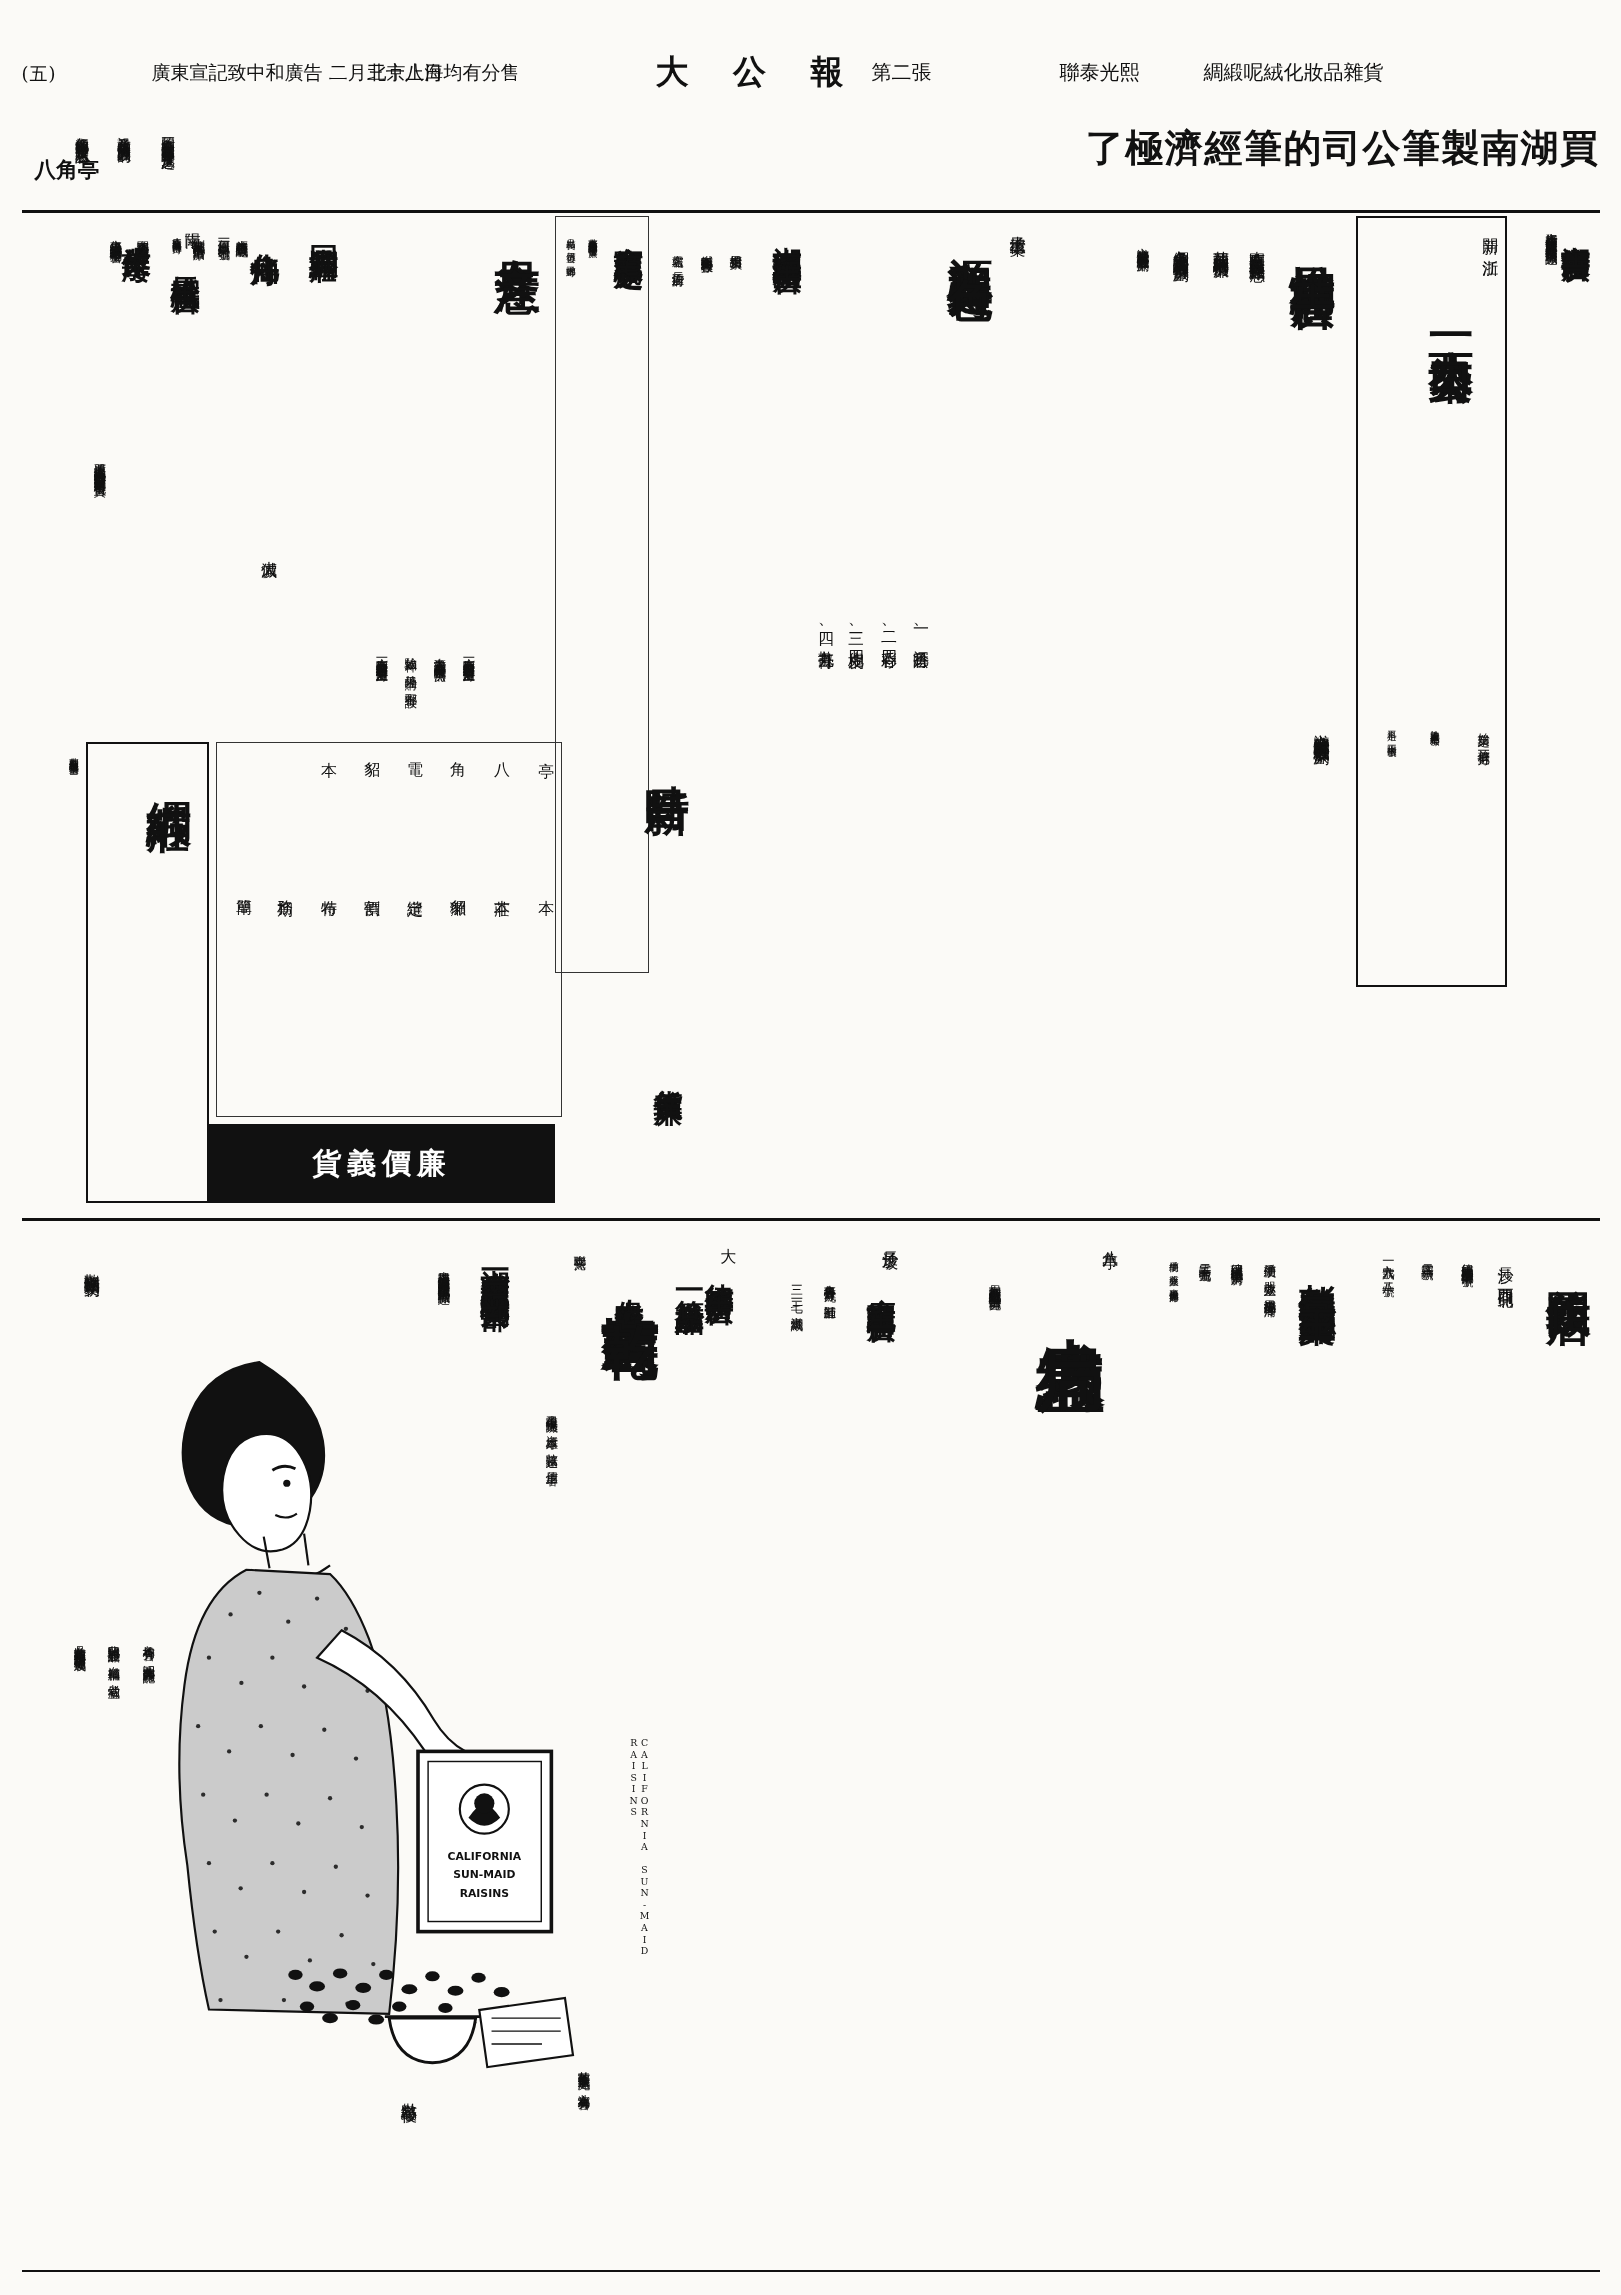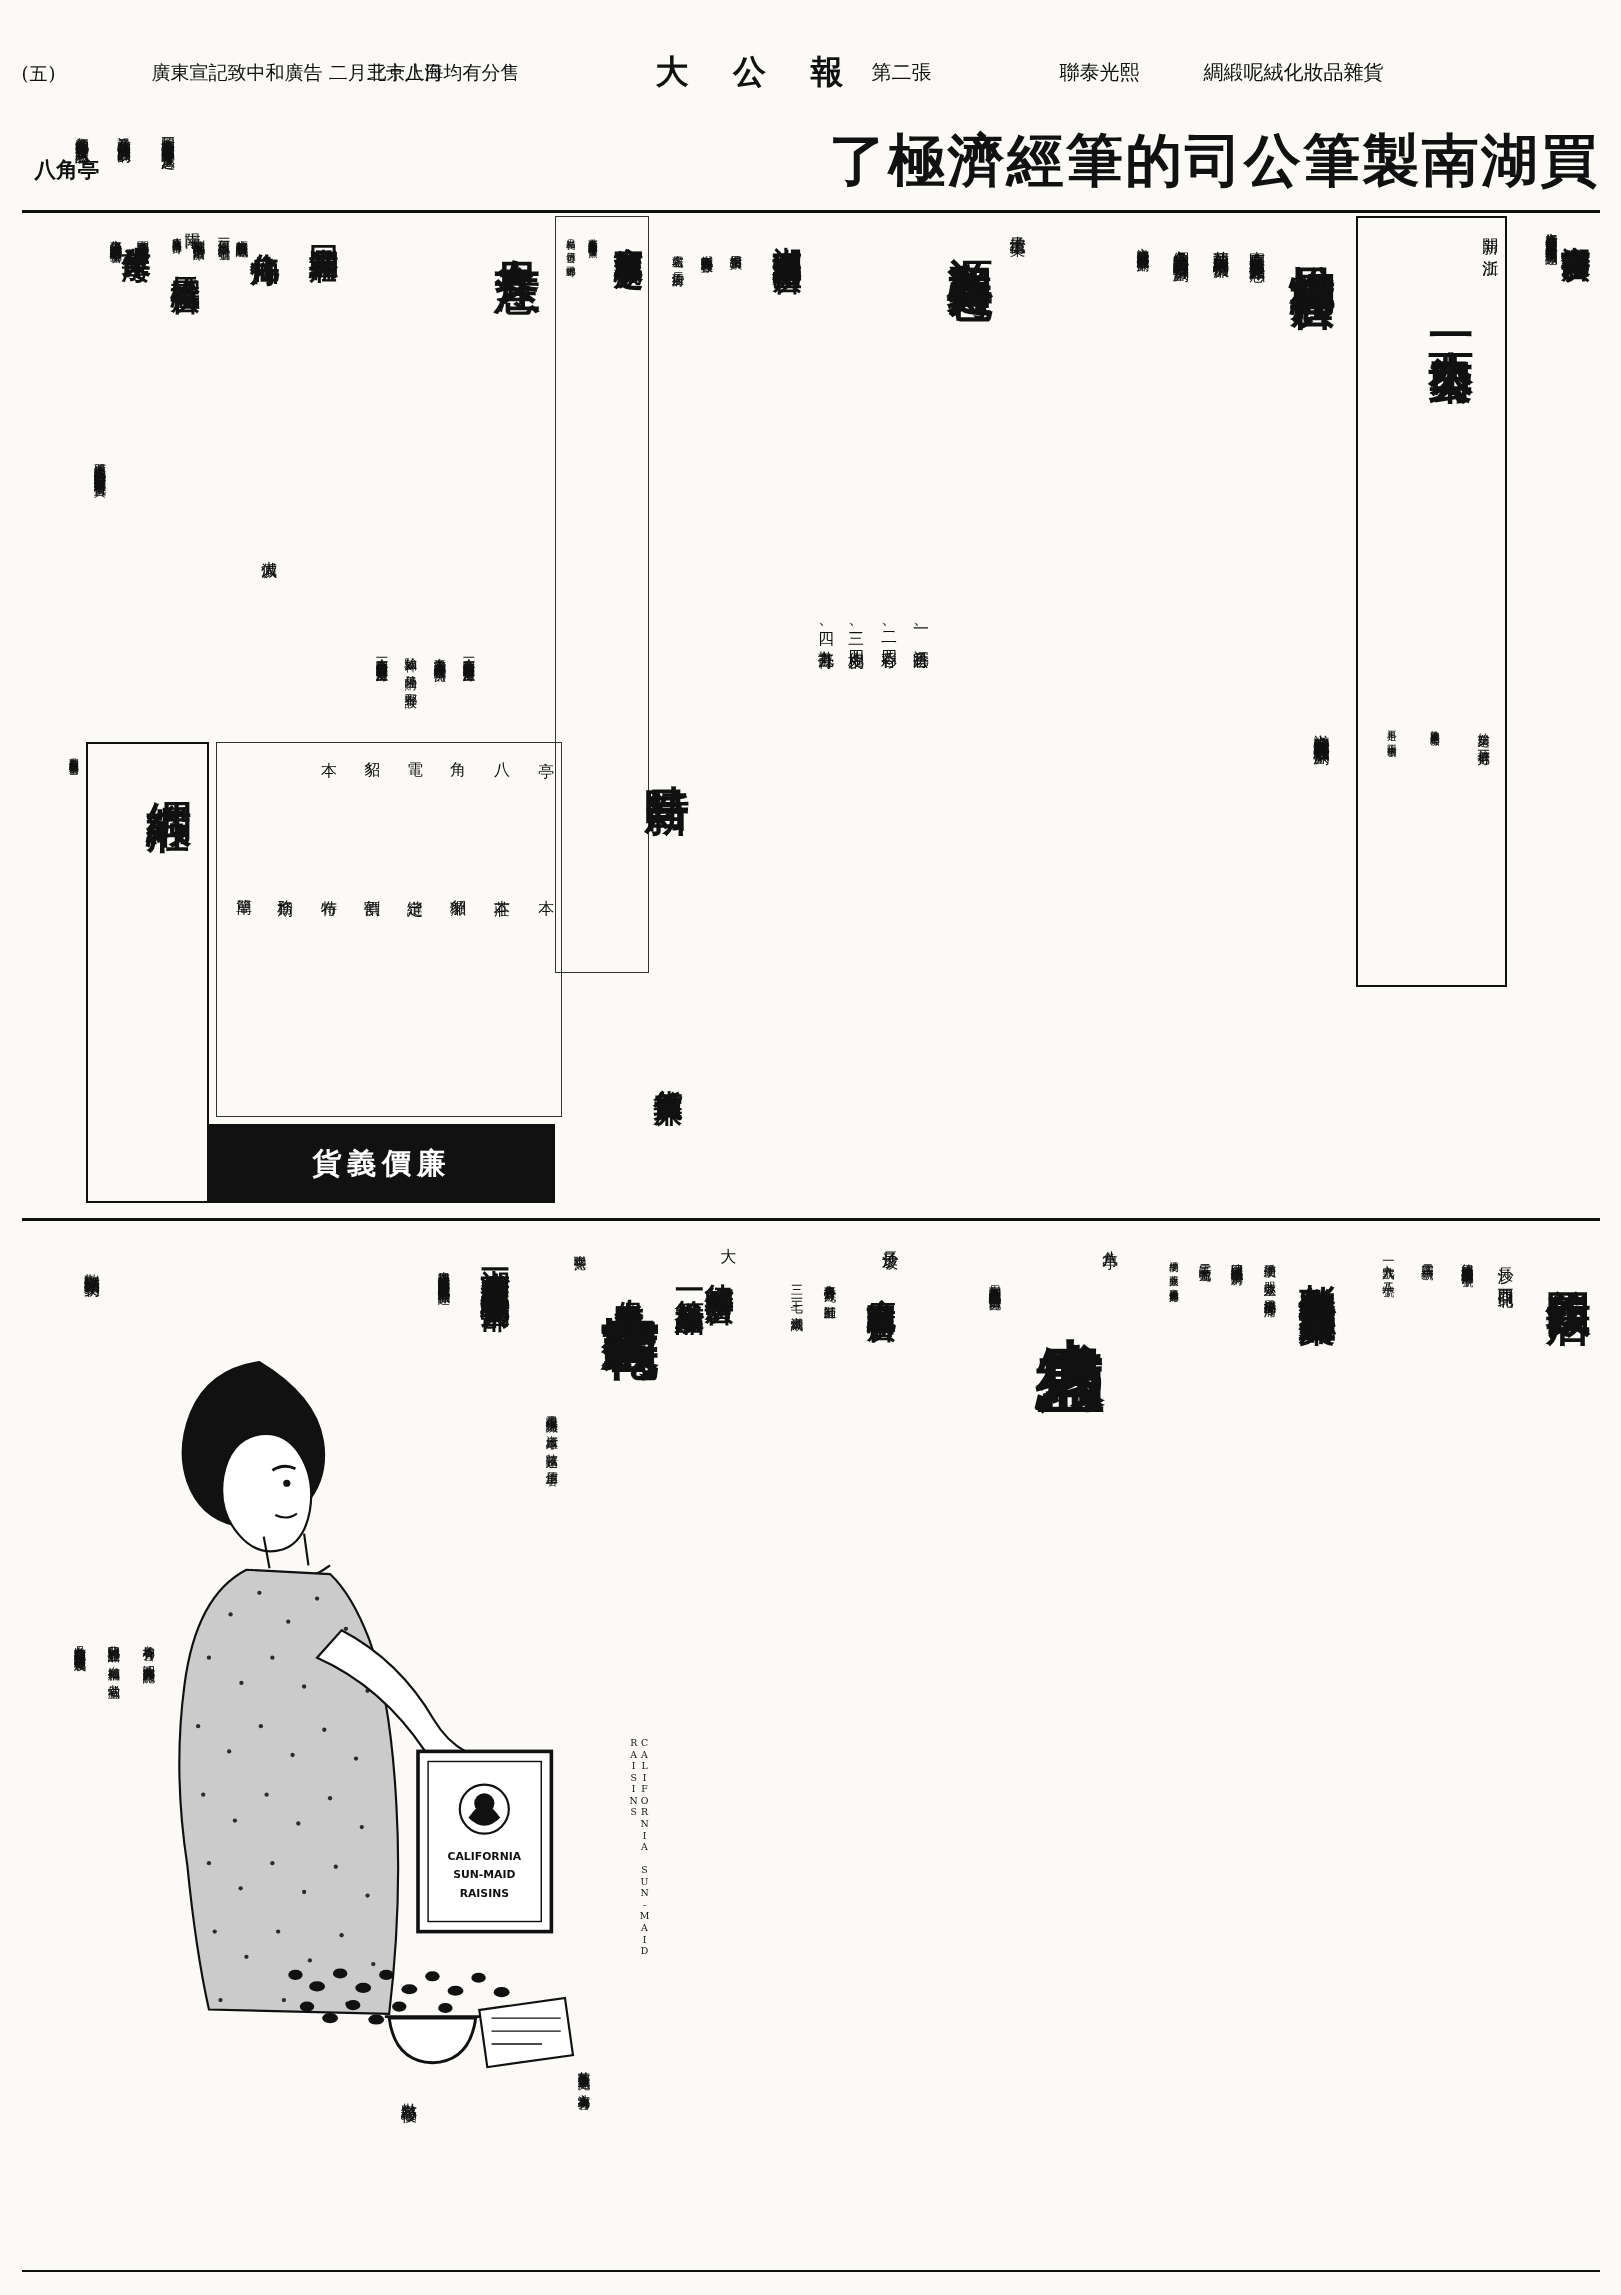--- a/index.html
+++ b/index.html
@@ -14,21 +14,21 @@
   .mh-left{position:absolute;left:0;top:5.8px;font-size:18px;letter-spacing:.05em;}
   .mh-date{position:absolute;left:130px;top:4.3px;font-size:19px;}
   .mh-issue{position:absolute;left:346px;top:4.3px;font-size:19px;}
   .mh-title{position:absolute;left:634px;top:-5.8px;font-size:33px;font-weight:bold;letter-spacing:.5em;}
   .mh-page{position:absolute;left:850px;top:2.9px;font-size:20px;}
   .mh-mon{position:absolute;left:1038px;top:2.9px;font-size:20px;}
   .mh-year{position:absolute;left:1182px;top:2.9px;font-size:20px;}
 
   
   .band{position:absolute;left:21.6px;top:123px;width:1578px;height:79px;}
-  .band-hl{position:absolute;right:0;top:0;font-size:57px;font-weight:bold;letter-spacing:.04em;white-space:nowrap;}
+  .band-hl{position:absolute;right:0;top:0;font-size:38px;font-weight:bold;letter-spacing:.04em;white-space:nowrap;}
   .band-sub{position:absolute;left:29px;top:2.9px;width:591px;height:72px;}
   .band-sub .col{position:absolute;top:0;width:39px;height:72px;font-size:13.7px;line-height:1.15;}
   .band-corner{position:absolute;left:13px;top:32px;font-size:21.6px;font-weight:bold;}
 
   
   .hr{position:absolute;background:#111;}
   .box{position:absolute;border:2.2px solid #111;box-sizing:border-box;}
   .thin{position:absolute;border:0.7px solid #333;box-sizing:border-box;}
 
   

